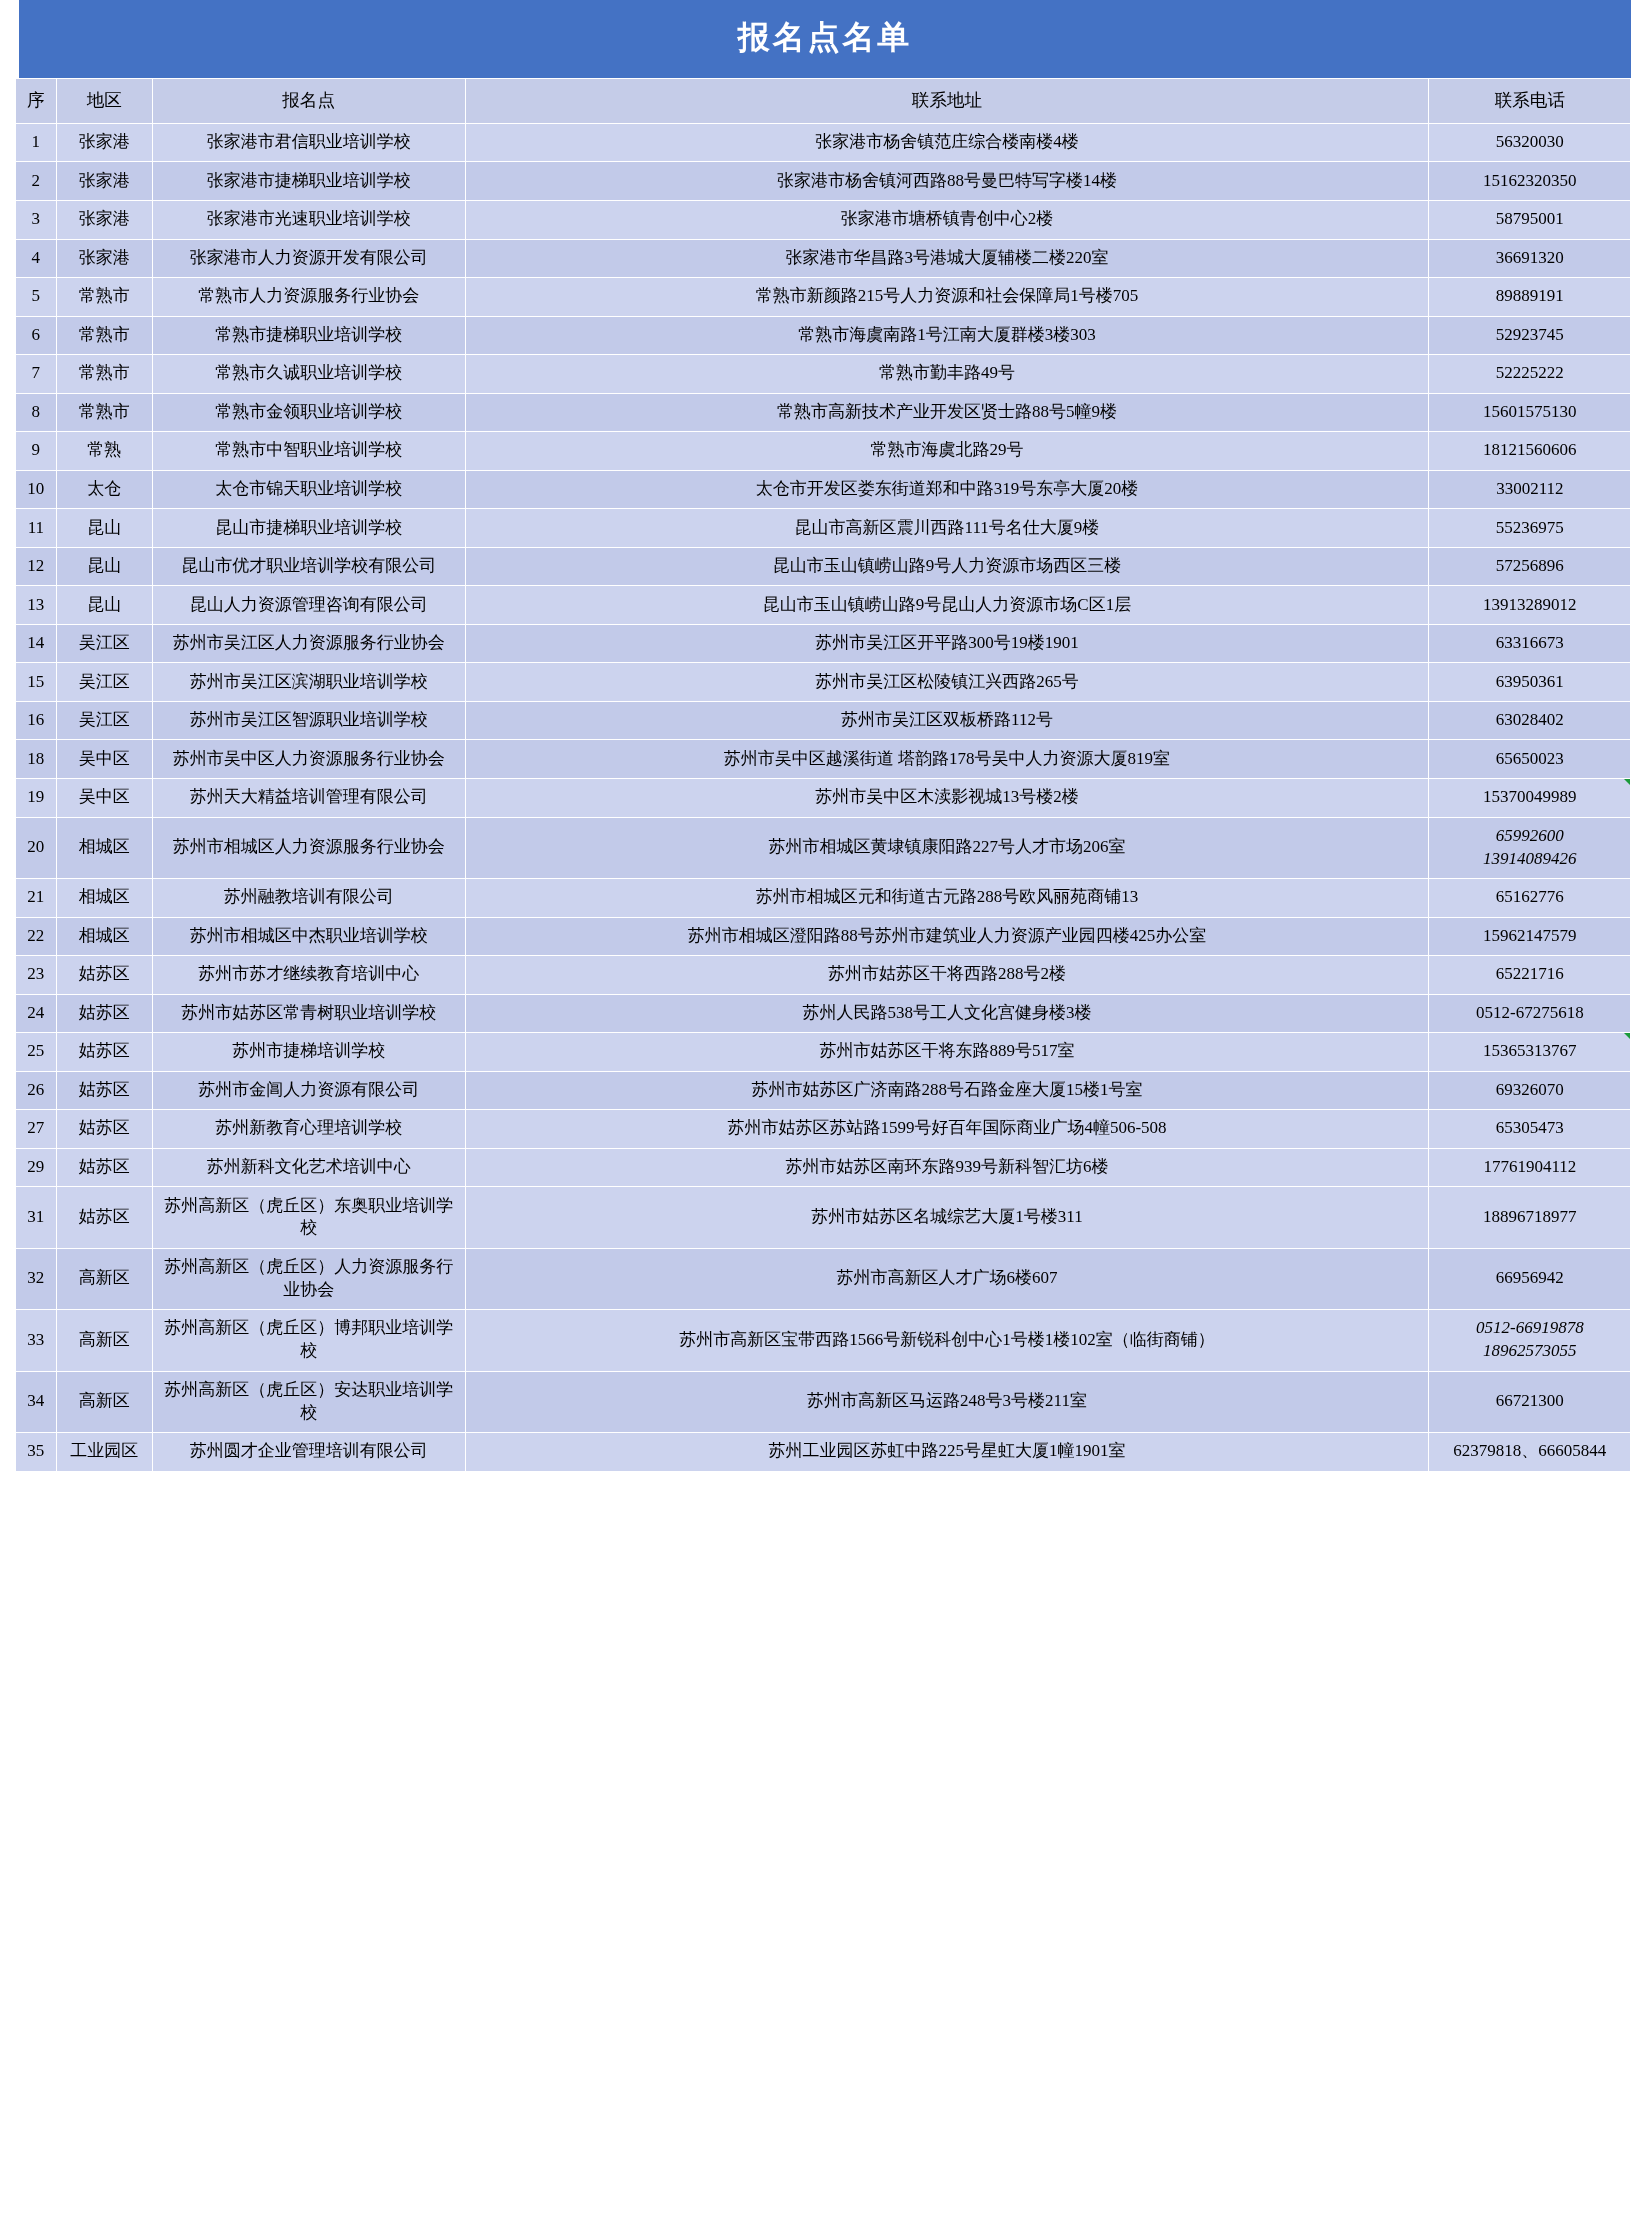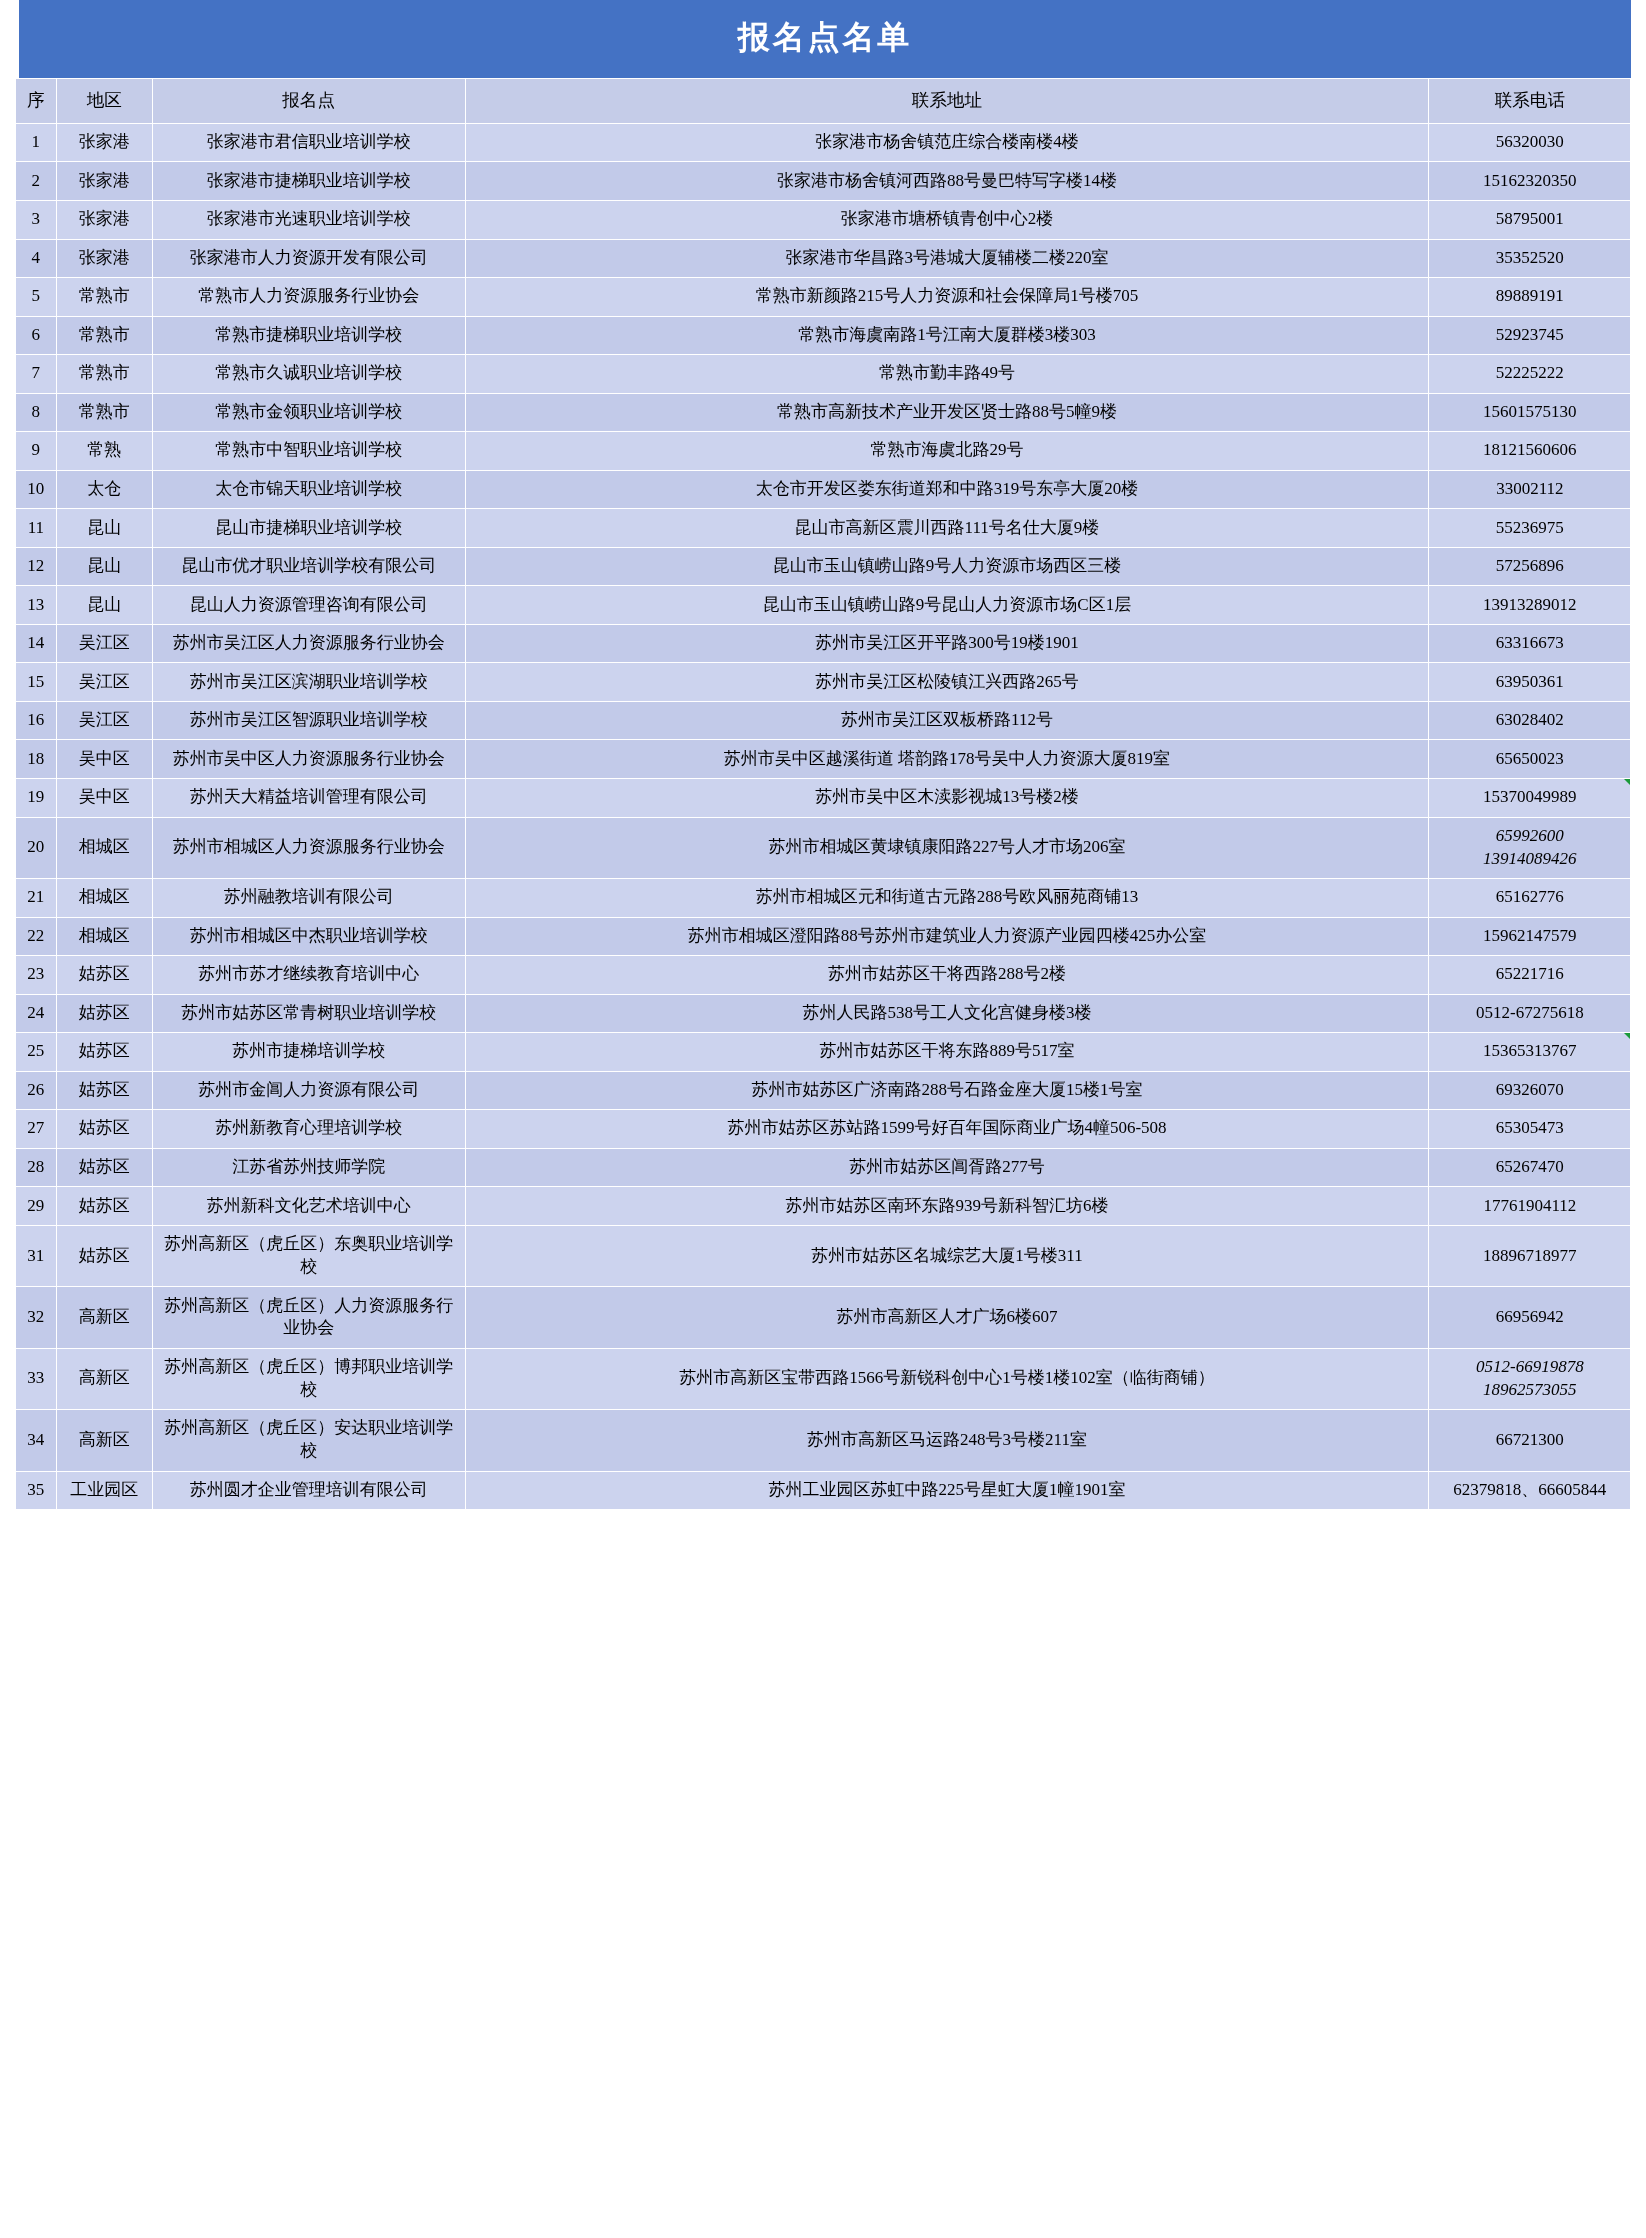--- a/index.html
+++ b/index.html
@@ -116,21 +116,21 @@
           <td>张家港</td>
           <td>张家港市光速职业培训学校</td>
           <td>张家港市塘桥镇青创中心2楼</td>
           <td class="phone"><span>58795001</span></td>
         </tr>
         <tr class="row-b">
           <td class="seq">4</td>
           <td>张家港</td>
           <td>张家港市人力资源开发有限公司</td>
           <td>张家港市华昌路3号港城大厦辅楼二楼220室</td>
-          <td class="phone"><span>35352520</span></td>
+          <td class="phone"><span>36691320</span></td>
         </tr>
         <tr class="row-a">
           <td class="seq">5</td>
           <td>常熟市</td>
           <td>常熟市人力资源服务行业协会</td>
           <td>常熟市新颜路215号人力资源和社会保障局1号楼705</td>
           <td class="phone"><span>89889191</span></td>
         </tr>
         <tr class="row-b">
           <td class="seq">6</td>
@@ -275,27 +275,20 @@
           <td>苏州市姑苏区广济南路288号石路金座大厦15楼1号室</td>
           <td class="phone"><span>69326070</span></td>
         </tr>
         <tr class="row-a">
           <td class="seq">27</td>
           <td>姑苏区</td>
           <td>苏州新教育心理培训学校</td>
           <td>苏州市姑苏区苏站路1599号好百年国际商业广场4幢506-508</td>
           <td class="phone"><span>65305473</span></td>
         </tr>
-        <tr class="row-b">
-          <td class="seq">28</td>
-          <td>姑苏区</td>
-          <td>江苏省苏州技师学院</td>
-          <td>苏州市姑苏区阊胥路277号</td>
-          <td class="phone"><span>65267470</span></td>
-        </tr>
         <tr class="row-a">
           <td class="seq">29</td>
           <td>姑苏区</td>
           <td>苏州新科文化艺术培训中心</td>
           <td>苏州市姑苏区南环东路939号新科智汇坊6楼</td>
           <td class="phone"><span>17761904112</span></td>
         </tr>
         <tr class="row-a">
           <td class="seq">31</td>
           <td>姑苏区</td>

